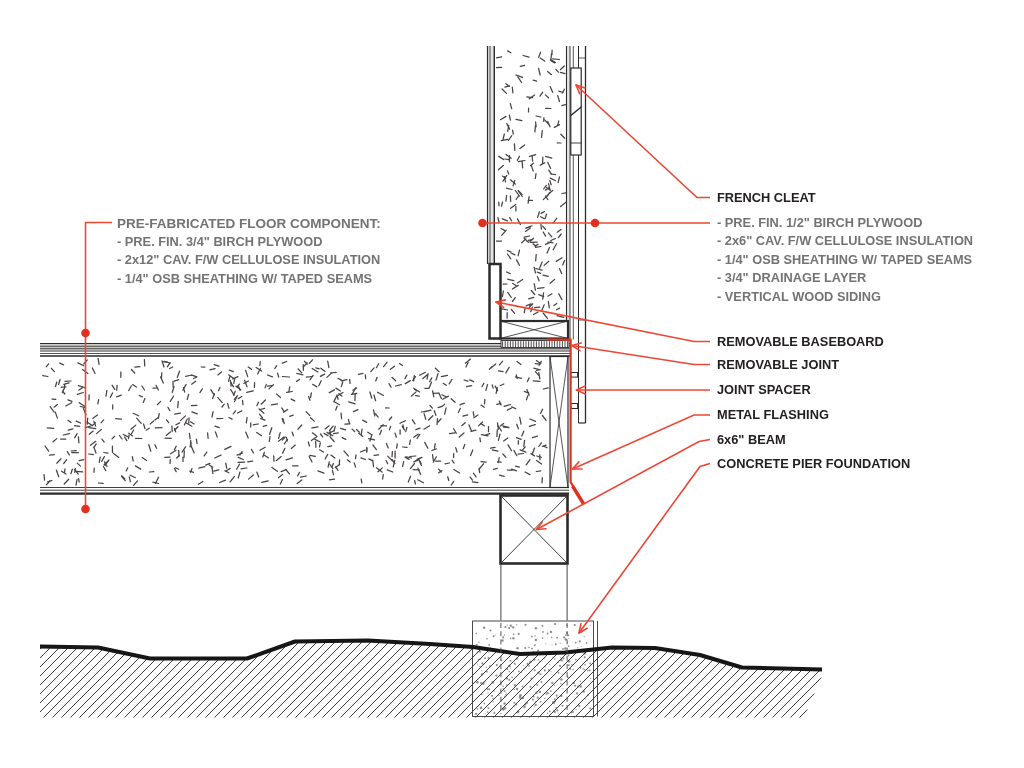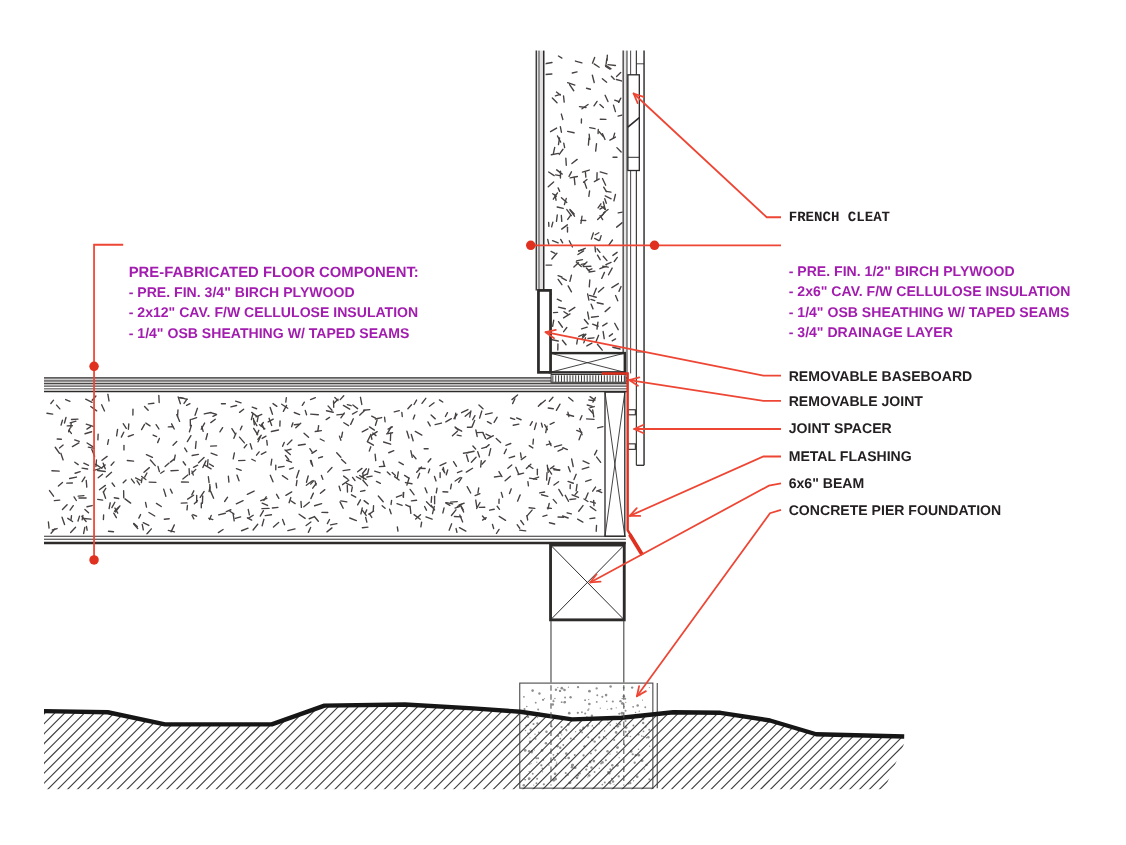--- a/index.html
+++ b/index.html
@@ -1,19 +1,19 @@
 <!DOCTYPE html>
 <html><head>
 <meta charset="utf-8">
 <style>
   html,body{margin:0;padding:0;background:#ffffff;}
   .canvas{position:relative;width:1024px;height:768px;background:#fff;overflow:hidden;
           font-family:"Liberation Sans",sans-serif;}
   svg{position:absolute;left:0;top:0;}
-  .block{position:absolute;color:#a21caf;white-space:nowrap;margin-top:24px;}
+  .block{position:absolute;color:#737373;white-space:nowrap;}
   .block .title{font-size:13.5px;font-weight:bold;line-height:19px;margin:0;}
   .block .item{font-size:12.8px;font-weight:bold;line-height:18.4px;}
   .callout{position:absolute;left:717px;font-size:12.8px;font-weight:bold;
            color:#242021;white-space:nowrap;line-height:13px;}
 </style>
 </head>
 <body>
 
 <div class="canvas">
 
@@ -1417,25 +1417,26 @@
         <div class="item">- 1/4" OSB SHEATHING W/ TAPED SEAMS</div>
       </div>
   </div>
 
   <div class="block" style="left:717px;top:214px;">
     <div id="wall-items">
         <div class="item">- PRE. FIN. 1/2" BIRCH PLYWOOD</div>
         <div class="item">- 2x6" CAV. F/W CELLULOSE INSULATION</div>
         <div class="item">- 1/4" OSB SHEATHING W/ TAPED SEAMS</div>
         <div class="item">- 3/4" DRAINAGE LAYER</div>
+        <div class="item">- VERTICAL WOOD SIDING</div>
       </div>
   </div>
 
   <div id="callouts">
-      <div class="callout" style="top: 190.5px; font-family: Liberation Mono, monospace;">FRENCH CLEAT</div>
+      <div class="callout" style="top: 190.5px;">FRENCH CLEAT</div>
       <div class="callout" style="top: 334.5px; text-align: right;">REMOVABLE BASEBOARD</div>
       <div class="callout" style="top: 358px;">REMOVABLE JOINT</div>
       <div class="callout" style="top: 383px;">JOINT SPACER</div>
       <div class="callout" style="top: 408px;">METAL FLASHING</div>
       <div class="callout" style="top: 432.5px;">6x6" BEAM</div>
       <div class="callout" style="top: 457px;">CONCRETE PIER FOUNDATION</div>
     </div>
 
 </div>
 

